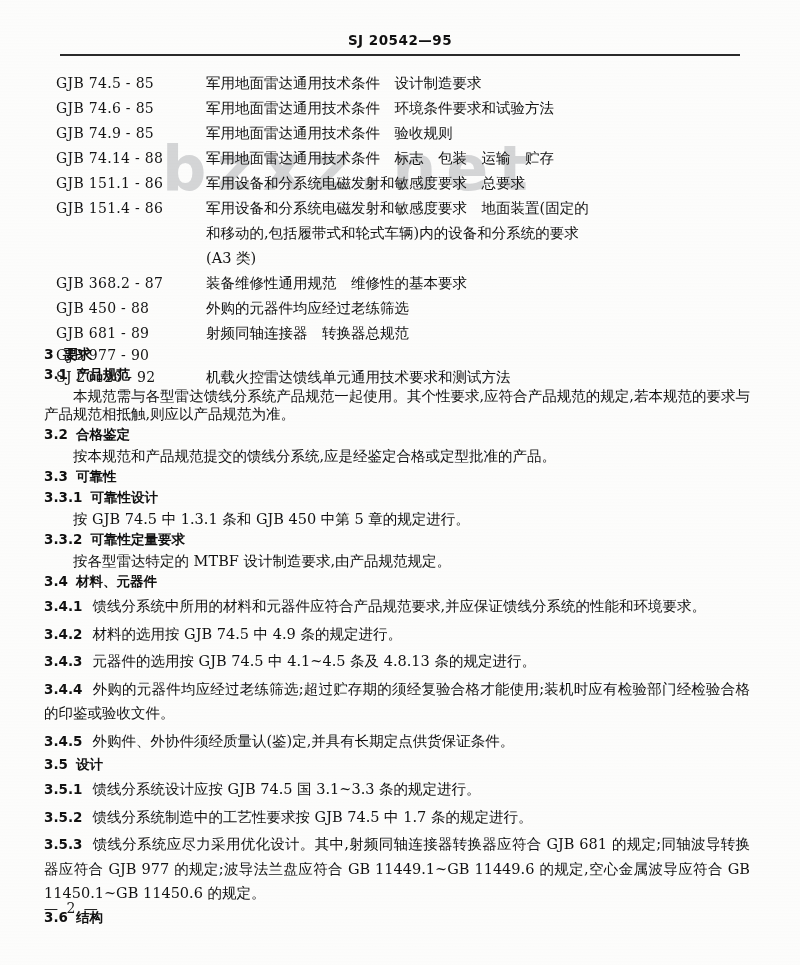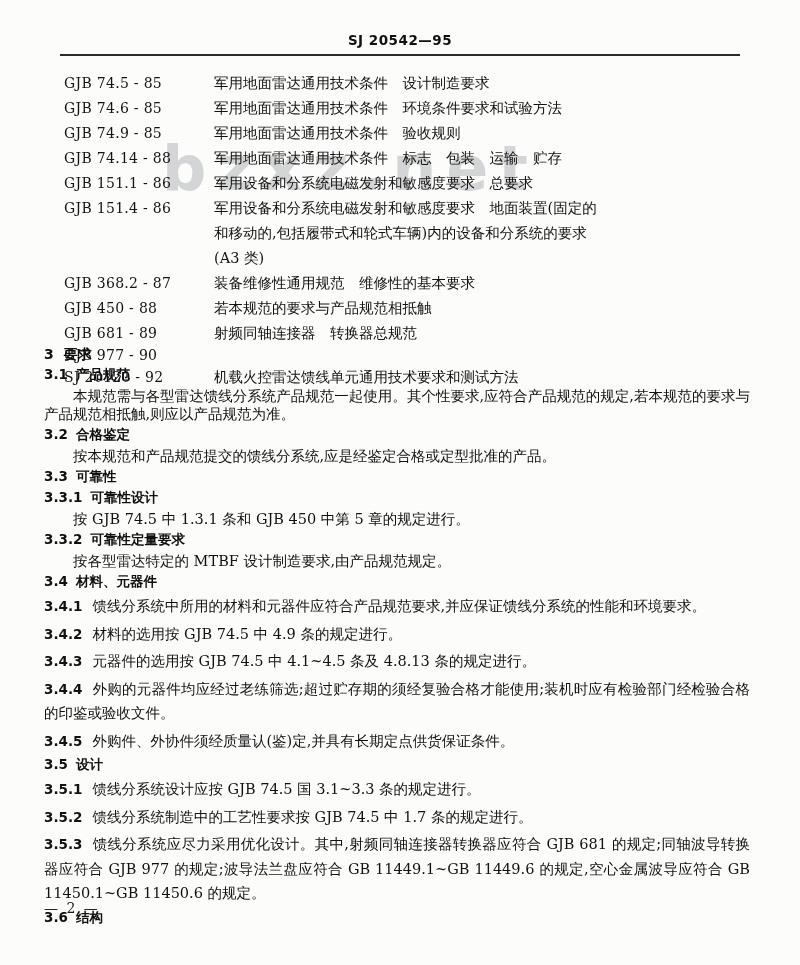--- a/index.html
+++ b/index.html
@@ -78,21 +78,21 @@
   }
   .header-rule {
     margin-top: 6px;
     height: 2px;
     background: #2b2b2b;
   }
 
   
   .ref-list {
     position: absolute;
-    left: 64px;
+    left: 56px;
     top: 72px;
     width: 690px;
   }
   .ref-row {
     display: flex;
     align-items: baseline;
     margin-bottom: 2.5px;
   }
   .ref-code {
     flex: 0 0 150px;
@@ -233,21 +233,21 @@
     <div class="ref-cont">和移动的,包括履带式和轮式车辆)内的设备和分系统的要求</div>
     <div class="ref-cont">(A3 类)</div>
 
     <div class="ref-row">
       <div class="ref-code">GJB 368.2 - 87</div>
       <div class="ref-title">装备维修性通用规范　维修性的基本要求</div>
     </div>
 
     <div class="ref-row">
       <div class="ref-code">GJB 450 - 88</div>
-      <div class="ref-title">若本规范的要求与产品规范相抵触</div>
+      <div class="ref-title">外购的元器件均应经过老练筛选</div>
     </div>
 
     <div class="ref-row">
       <div class="ref-code">GJB 681 - 89</div>
       <div class="ref-title">射频同轴连接器　转换器总规范</div>
     </div>
 
     <div class="ref-row">
       <div class="ref-code">GJB 977 - 90</div>
     </div>

